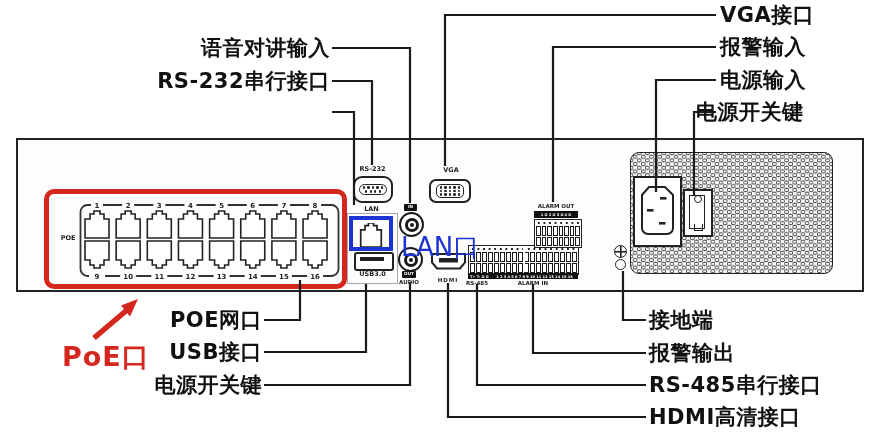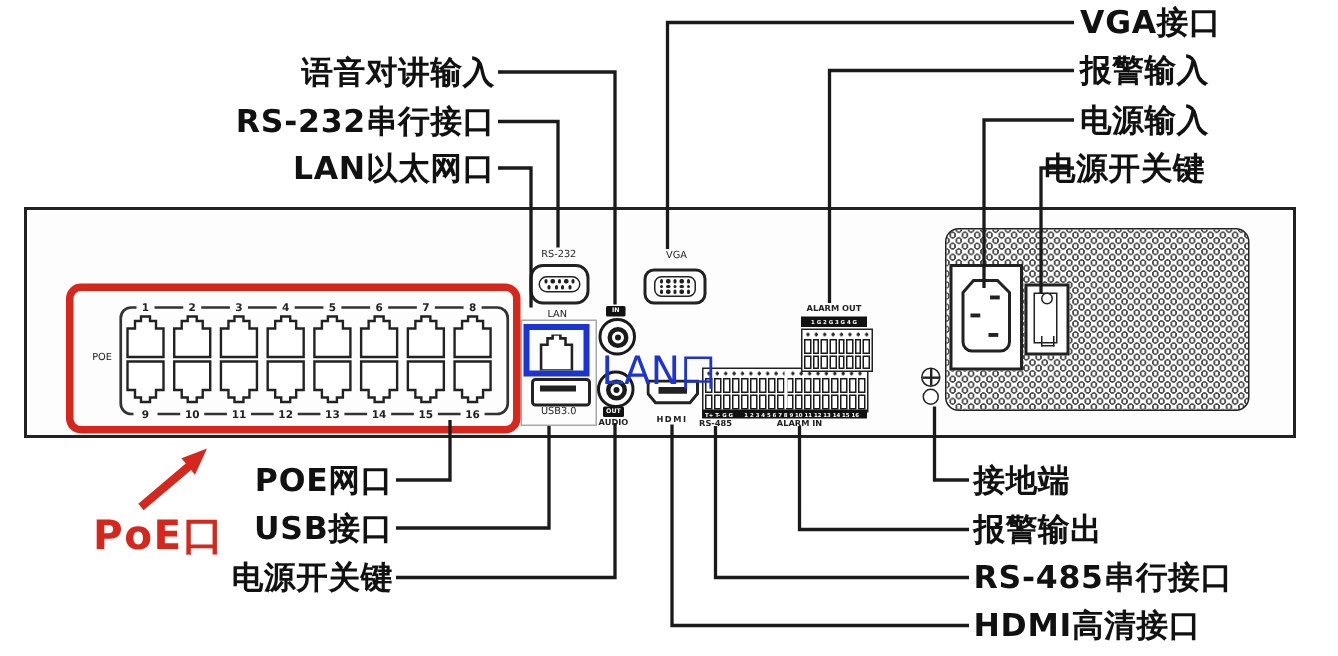--- a/index.html
+++ b/index.html
@@ -10,21 +10,21 @@
        line-height:25px;letter-spacing:0.5px;z-index:6;}
   .lbl.rt{}
   .bigred{position:absolute;font-size:27px;font-weight:700;color:#d4271d;z-index:6;letter-spacing:1px;text-align:right;}
   .bigblue{position:absolute;font-size:26px;font-weight:400;color:#1c34d1;z-index:7;letter-spacing:0px;}
   
   #panel{position:absolute;left:16px;top:138px;width:844px;height:150px;border:2px solid #222;
          background:#fdfdfd;z-index:1;}
   #redbox{position:absolute;left:44px;top:189px;width:293px;height:90px;border:5px solid #d4271d;
           border-radius:10px;z-index:4;background:transparent;}
   #bluebox{position:absolute;left:349px;top:216px;width:36px;height:27px;border:4px solid #1c34d1;z-index:3;}
-  .tinylabel{position:absolute;font-size:6.5px;font-weight:400;color:#222;text-align:center;z-index:2;
+  .tinylabel{position:absolute;font-size:6.5px;font-weight:700;color:#222;text-align:center;z-index:2;
              line-height:7px;white-space:nowrap;}
   .microlabel{position:absolute;font-size:5.5px;font-weight:700;color:#222;text-align:center;z-index:2;line-height:6px;}
   .badge{position:absolute;background:#111;color:#fff;font-size:4.2px;font-weight:700;text-align:center;
          line-height:6.5px;border-radius:1px;z-index:2;}
   
   .dport{position:absolute;border:2px solid #222;background:#fff;z-index:2;
          display:flex;align-items:center;justify-content:center;}
   .dinner{border:1px solid #222;display:flex;flex-direction:column;justify-content:center;
           align-items:center;gap:1.5px;padding:1.5px 3px;}
   .drow{display:flex;gap:2.2px;}
@@ -79,21 +79,20 @@
   #poe-svg{position:absolute;left:79px;top:197px;z-index:2;}
   .jacksvg{position:absolute;z-index:2;}
 </style>
 </head>
 <body>
 
 <div id="stage">
 
   <div class="lbl rt" style="right:562px;top:36px">语音对讲输入</div>
   <div class="lbl rt" style="right:562px;top:69px">RS-232串行接口</div>
-  <div class="lbl rt" style="right:562px;top:100px">LAN以太网口</div>
 
   <div class="lbl" style="left:720px;top:3px">VGA接口</div>
   <div class="lbl" style="left:720px;top:35px">报警输入</div>
   <div class="lbl" style="left:720px;top:68px">电源输入</div>
   <div class="lbl" style="left:696px;top:100px">电源开关键</div>
 
   <div class="lbl rt" style="right:630px;top:308px">POE网口</div>
   <div class="lbl rt" style="right:630px;top:340px">USB接口</div>
   <div class="lbl rt" style="right:630px;top:373px">电源开关键</div>
 

